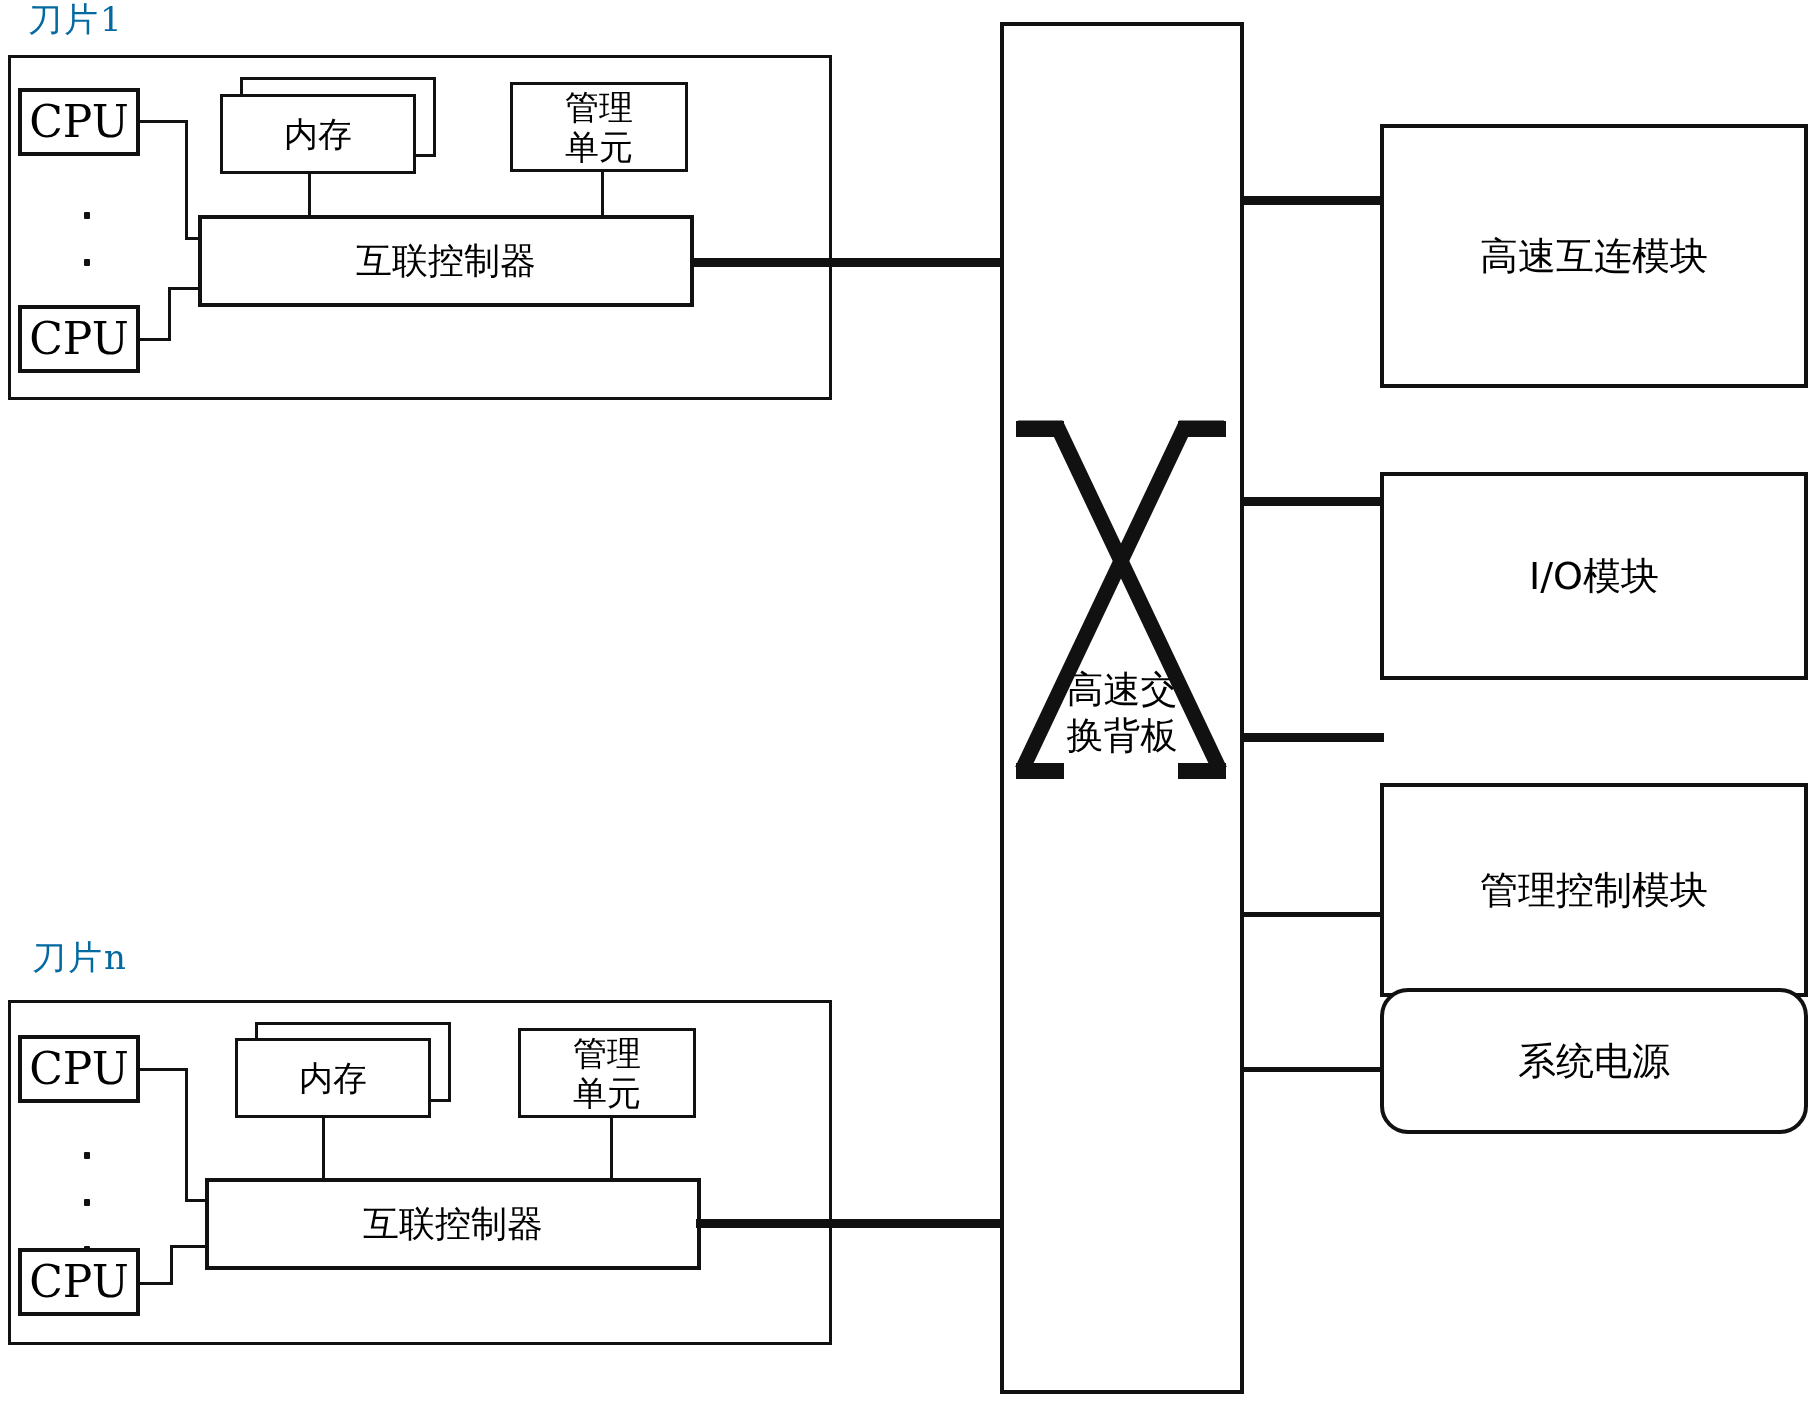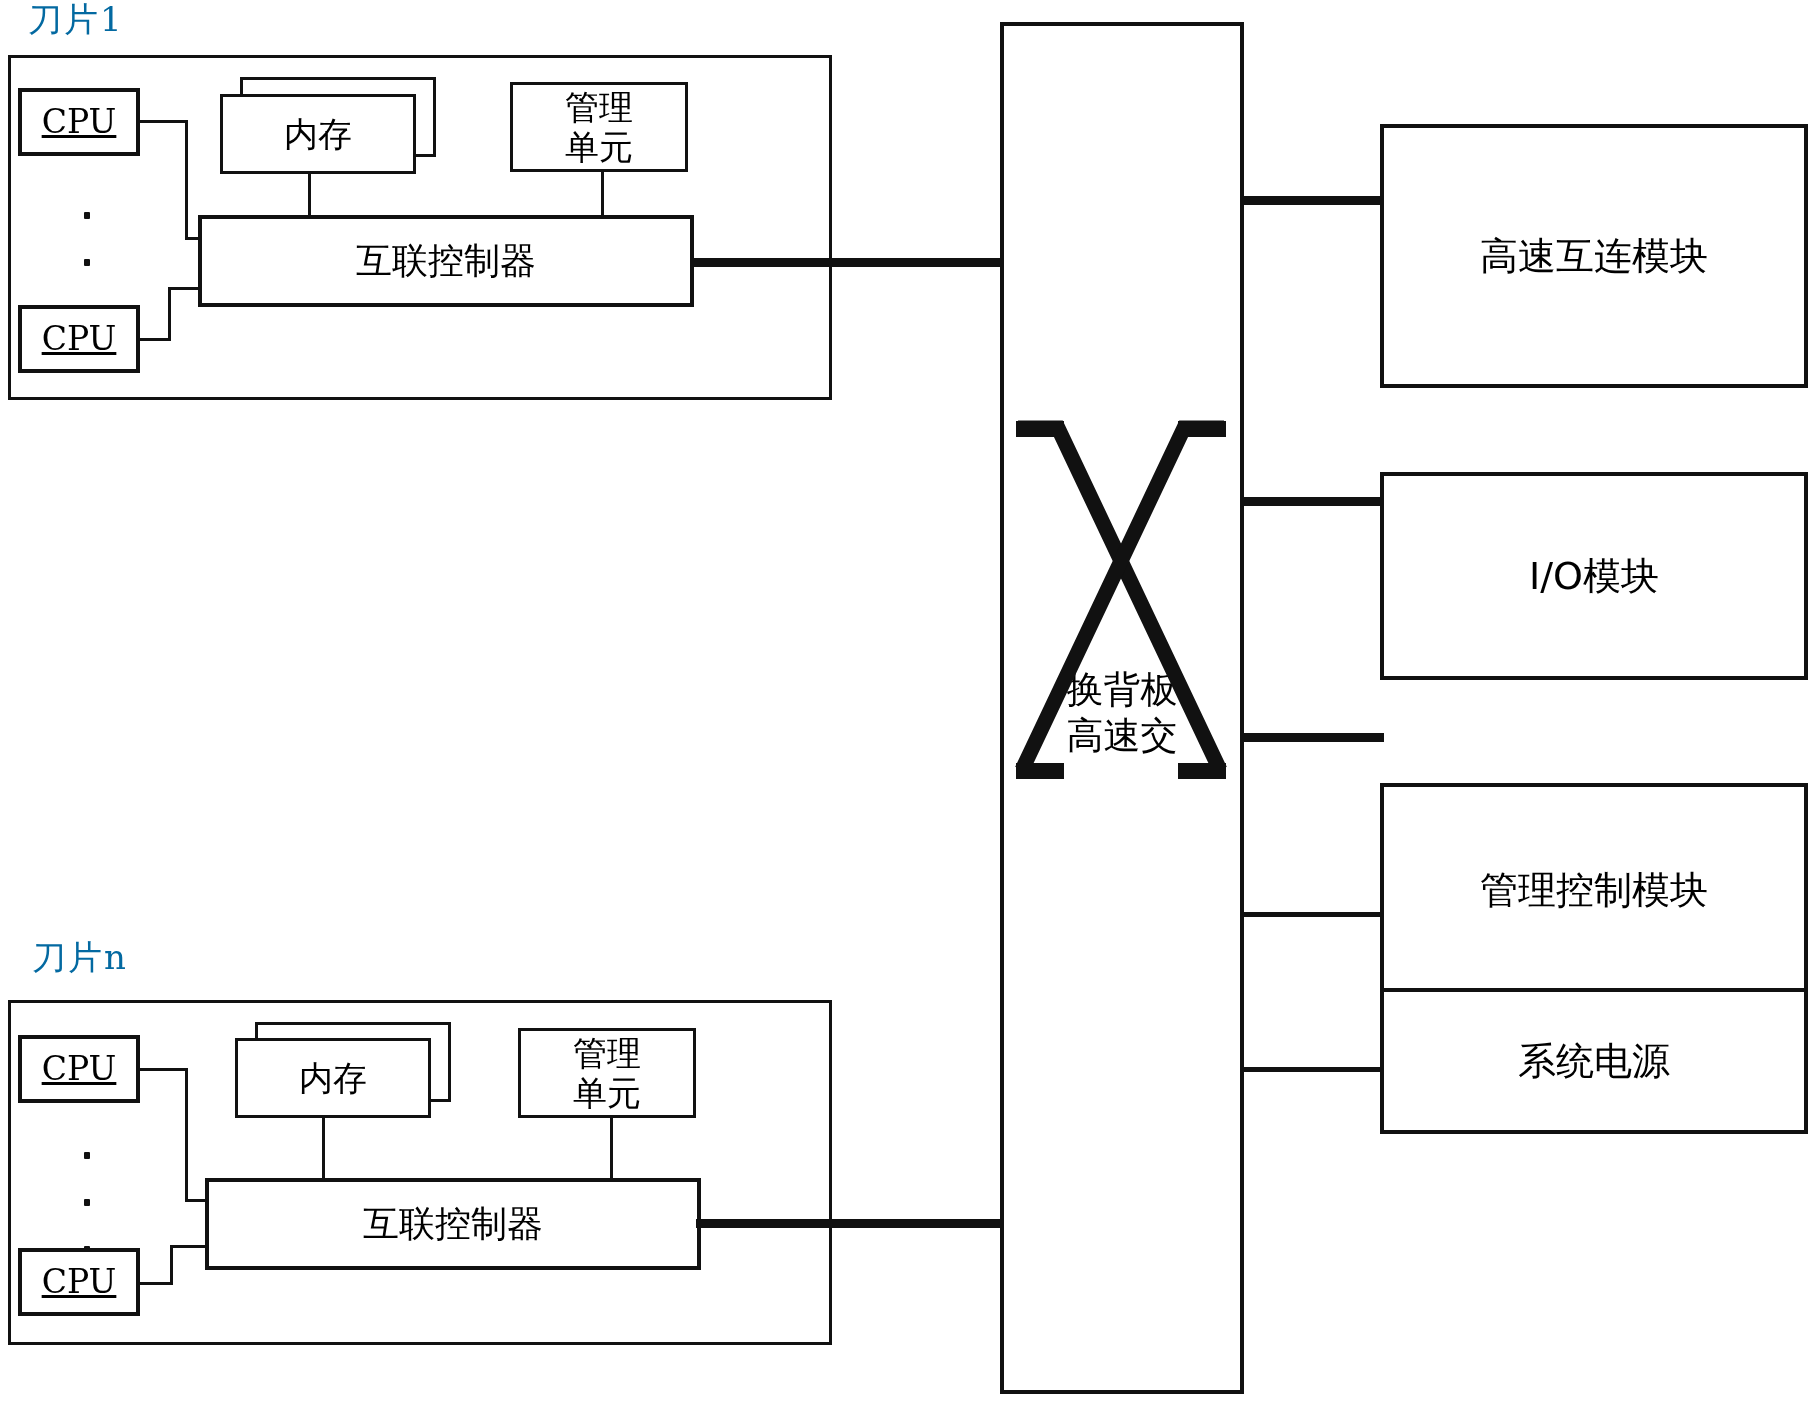--- a/index.html
+++ b/index.html
@@ -59,21 +59,21 @@
   .dot {
     position: absolute;
     width: 6px;
     height: 7px;
     background: #111111;
     border-radius: 1px;
   }
 
   
   .t-blade-title { font-size: 34px; letter-spacing: 2px; font-family: "DejaVu Serif","Liberation Serif",serif; }
-  .t-cpu        { font-size: 33px; font-family: "DejaVu Serif","Liberation Serif",serif; text-decoration: underline; }
+  .t-cpu        { font-size: 44px; font-family: "DejaVu Serif","Liberation Serif",serif; }
   .t-cn-md      { font-size: 34px; font-family: "DejaVu Sans","Liberation Sans",sans-serif; }
   .t-cn-lg      { font-size: 36px; font-family: "DejaVu Sans","Liberation Sans",sans-serif; }
   .t-cn-xl      { font-size: 38px; font-family: "DejaVu Sans","Liberation Sans",sans-serif; }
   .t-backplane  { font-size: 37px; font-family: "DejaVu Sans","Liberation Sans",sans-serif; line-height: 1.25; }
 
   
   .enclosure {
     position: absolute;
     box-sizing: border-box;
     border: 3px solid #111111;
@@ -174,22 +174,22 @@
   <div class="hline" style="left:170px; top:1245px; width:38px;"></div>
 
   <div class="vline" style="left:322px; top:1116px; height:62px;"></div>
   <div class="vline" style="left:610px; top:1116px; height:62px;"></div>
 
   <div class="hline bold" style="left:696px; top:1058px; width:0px;"></div>
   <div class="hline bold" style="left:696px; top:1060px; width:0px;"></div>
   <div class="hline bold" style="left:696px; top:1219px; width:318px;"></div>
 
   <div class="box thick t-backplane" style="left:1000px; top:22px; width:244px; height:1372px; align-items:flex-start; padding-top:10px; flex-direction:column;">
+    <span style="width:100%;">高速交</span>
     <span style="width:100%;">换背板</span>
-    <span style="width:100%;">高速交</span>
   </div>
 
   <svg class="xfabric" style="left:1012px; top:418px;" width="220" height="365" viewBox="0 0 220 365">
     <polyline points="8,12 48,12 200,190 200,200 52,352 8,352" fill="none" stroke="#111111" stroke-width="16" stroke-linejoin="miter" style="display:none"></polyline>
 
     <path d="M 6 10 L 46 10 L 208 352 L 212 352" fill="none" stroke="#111111" stroke-width="15" stroke-linecap="butt"></path>
 
     <path d="M 212 10 L 172 10 L 10 352 L 6 352" fill="none" stroke="#111111" stroke-width="15" stroke-linecap="butt"></path>
 
     <line x1="4" y1="11" x2="52" y2="11" stroke="#111111" stroke-width="16"></line>
@@ -203,21 +203,21 @@
   </div>
 
   <div class="box thick t-cn-xl" style="left:1380px; top:783px; width:428px; height:214px;">
     <span>管理控制模块</span>
   </div>
 
   <div class="box thick t-cn-xl" style="left:1380px; top:472px; width:428px; height:208px;">
     <span>I/O模块</span>
   </div>
 
-  <div class="box thick t-cn-xl" style="left:1380px; top:988px; width:428px; height:146px;">
+  <div class="box thick t-cn-xl" style="left:1380px; top:988px; width:428px; height:146px;border-radius:28px;">
     <span>系统电源</span>
   </div>
 
 
   <div class="hline bold" style="left:1240px; top:196px; width:144px;"></div>
   <div class="hline bold" style="left:1240px; top:497px; width:144px;"></div>
   <div class="hline bold" style="left:1240px; top:733px; width:144px;"></div>
   <div class="hline med" style="left:1240px; top:912px; width:144px;"></div>
   <div class="hline med" style="left:1240px; top:1067px; width:144px;"></div>
 

